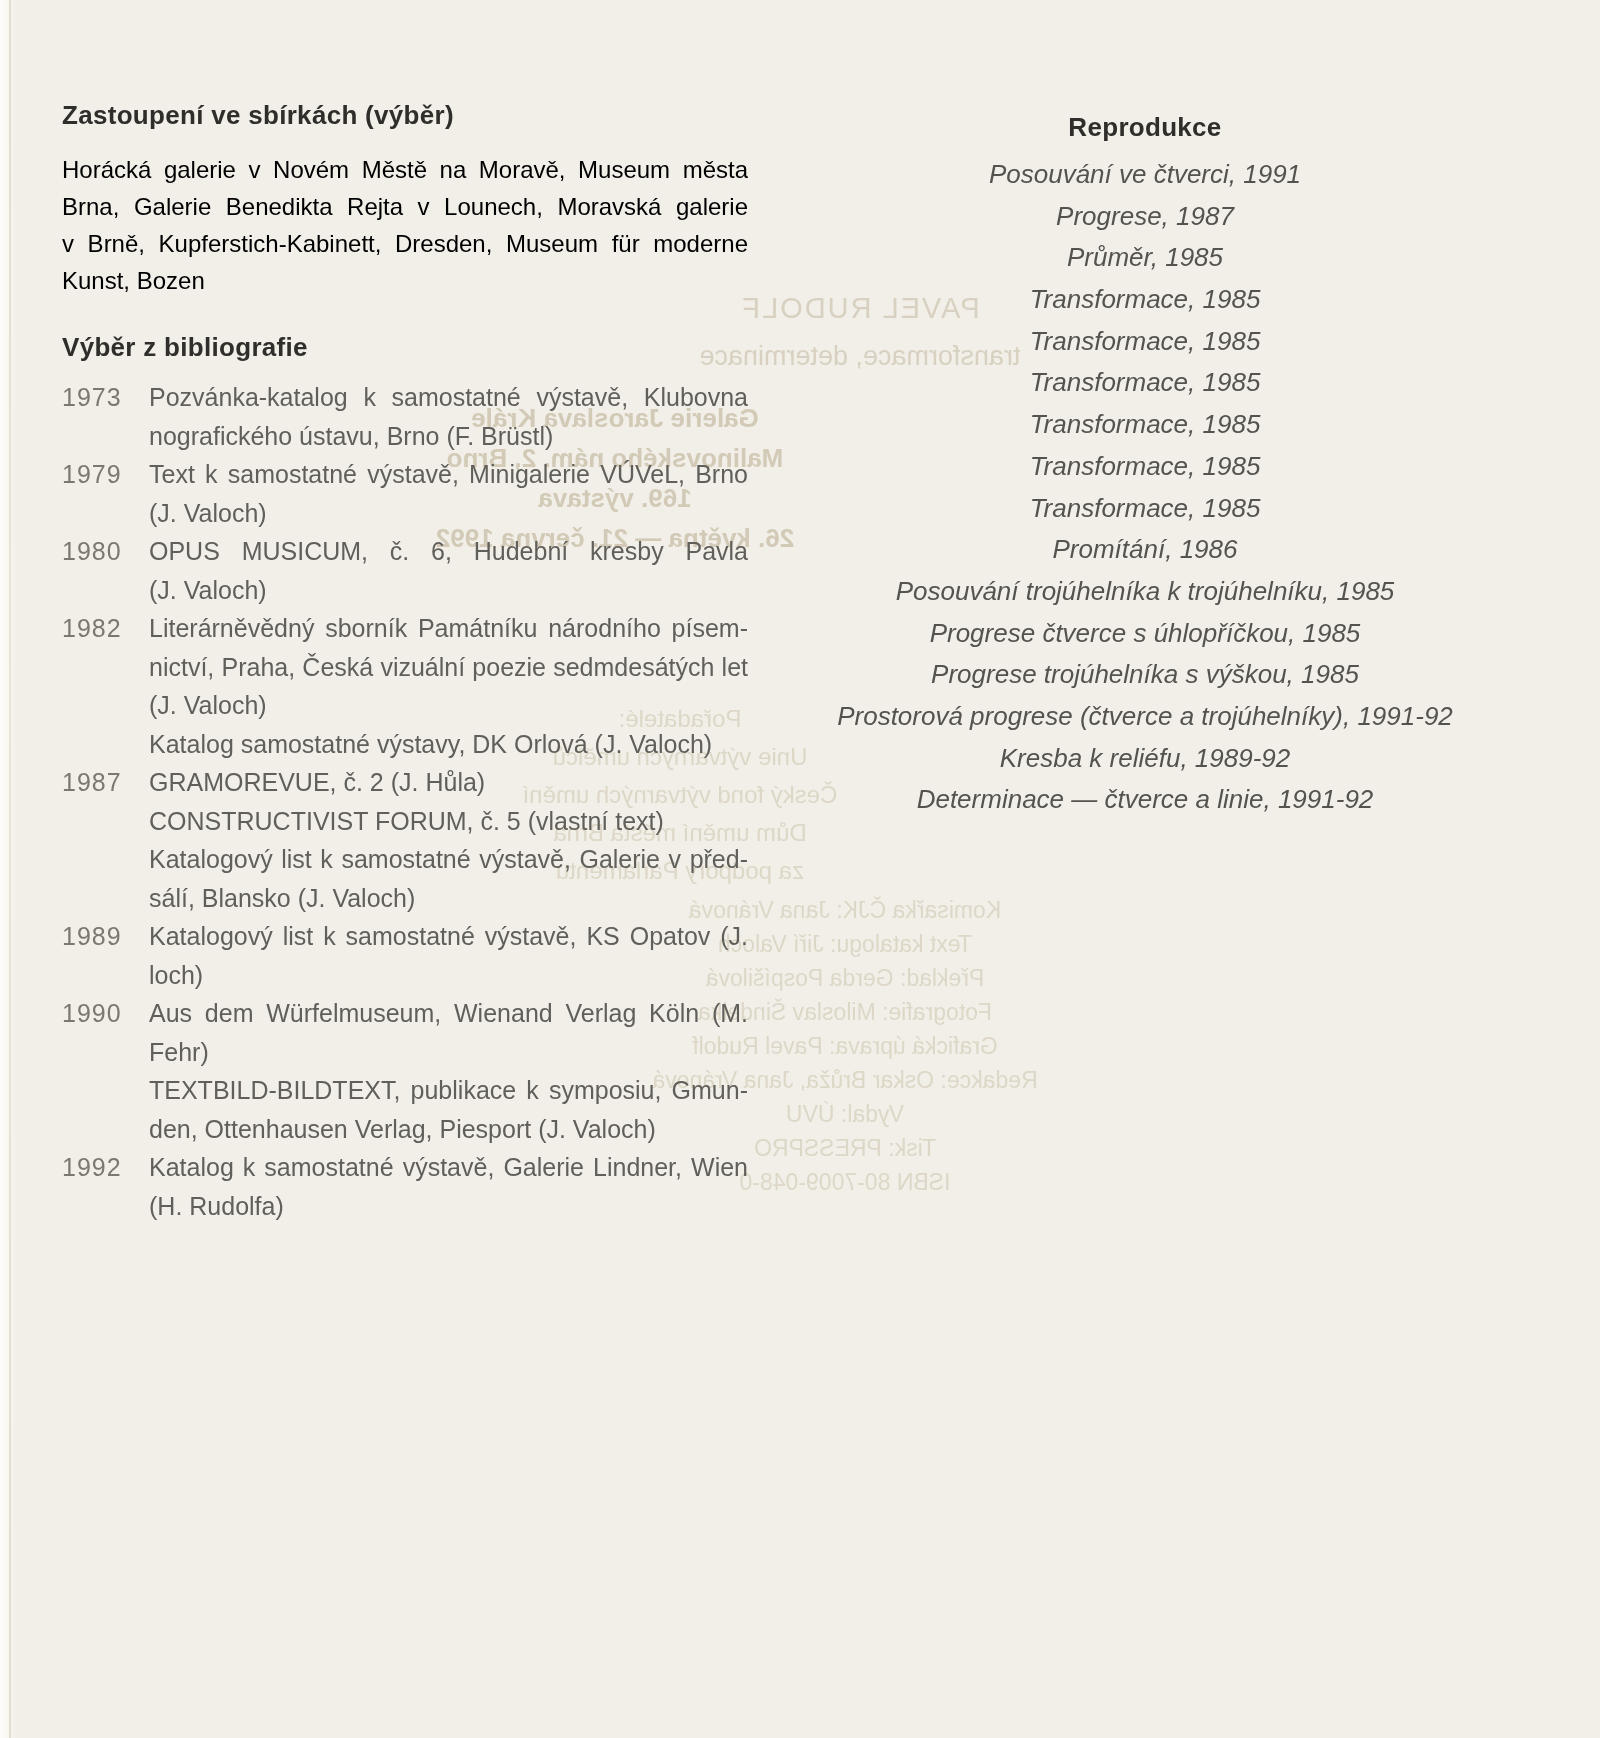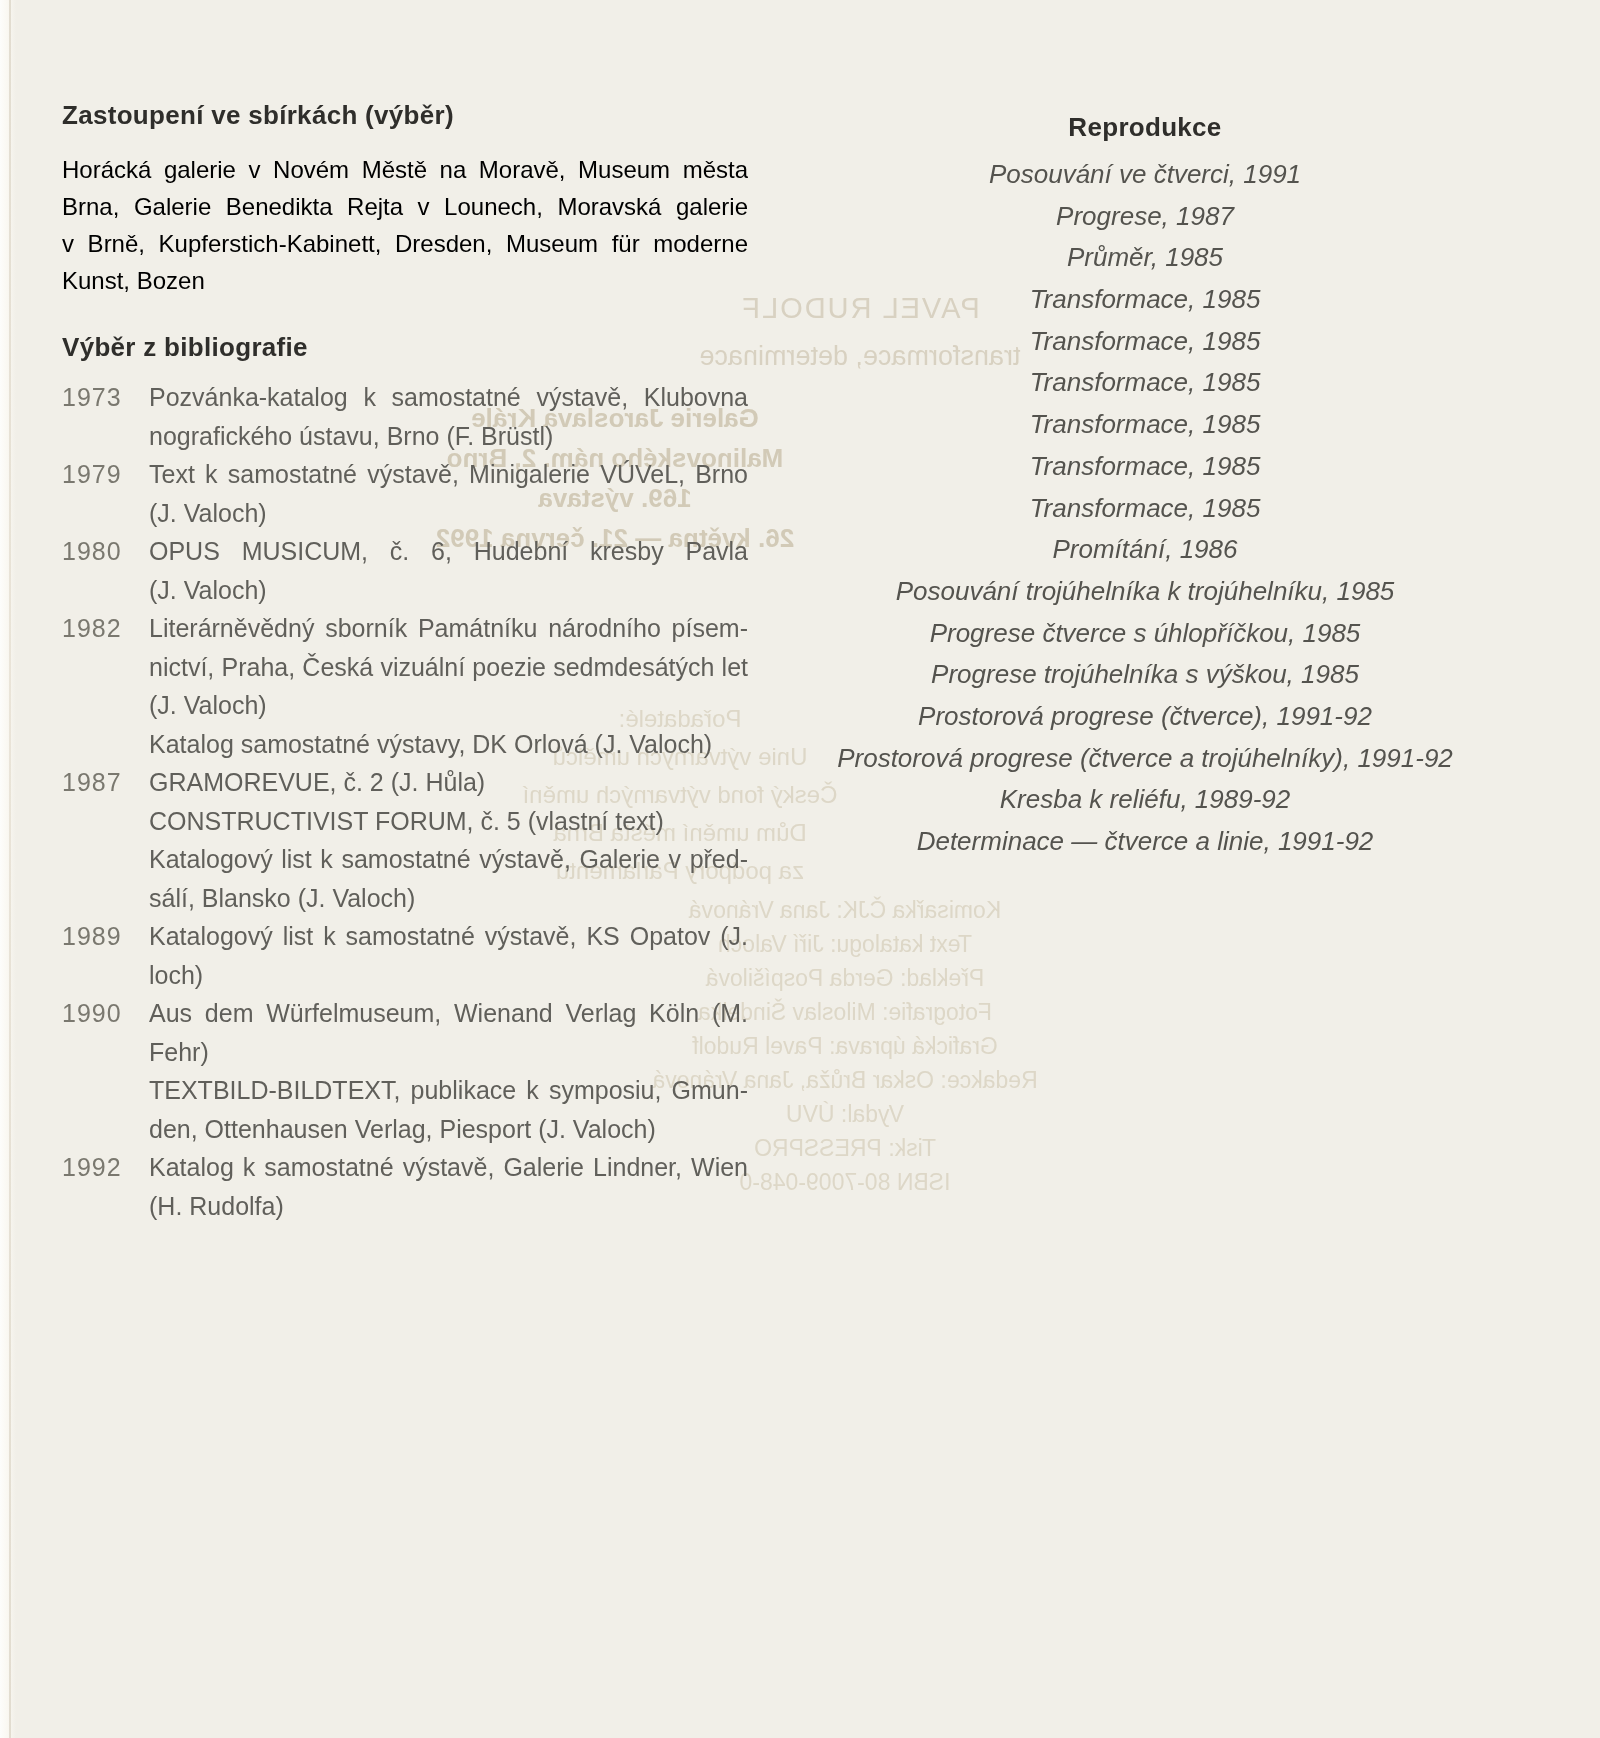--- a/index.html
+++ b/index.html
@@ -204,20 +204,19 @@
         <div class="repro-item">Transformace, 1985</div>
         <div class="repro-item">Transformace, 1985</div>
         <div class="repro-item">Transformace, 1985</div>
         <div class="repro-item">Transformace, 1985</div>
         <div class="repro-item">Transformace, 1985</div>
         <div class="repro-item">Transformace, 1985</div>
         <div class="repro-item">Promítání, 1986</div>
         <div class="repro-item">Posouvání trojúhelníka k trojúhelníku, 1985</div>
         <div class="repro-item">Progrese čtverce s úhlopříčkou, 1985</div>
         <div class="repro-item">Progrese trojúhelníka s výškou, 1985</div>
-        <div class="repro-item">Prostorová progrese (čtverce), 1991-92</div>
         <div class="repro-item">Prostorová progrese (čtverce a trojúhelníky), 1991-92</div>
         <div class="repro-item">Kresba k reliéfu, 1989-92</div>
         <div class="repro-item">Determinace — čtverce a linie, 1991-92</div>
       </div>
   </div>
 
 </div>
 
 </body></html>

